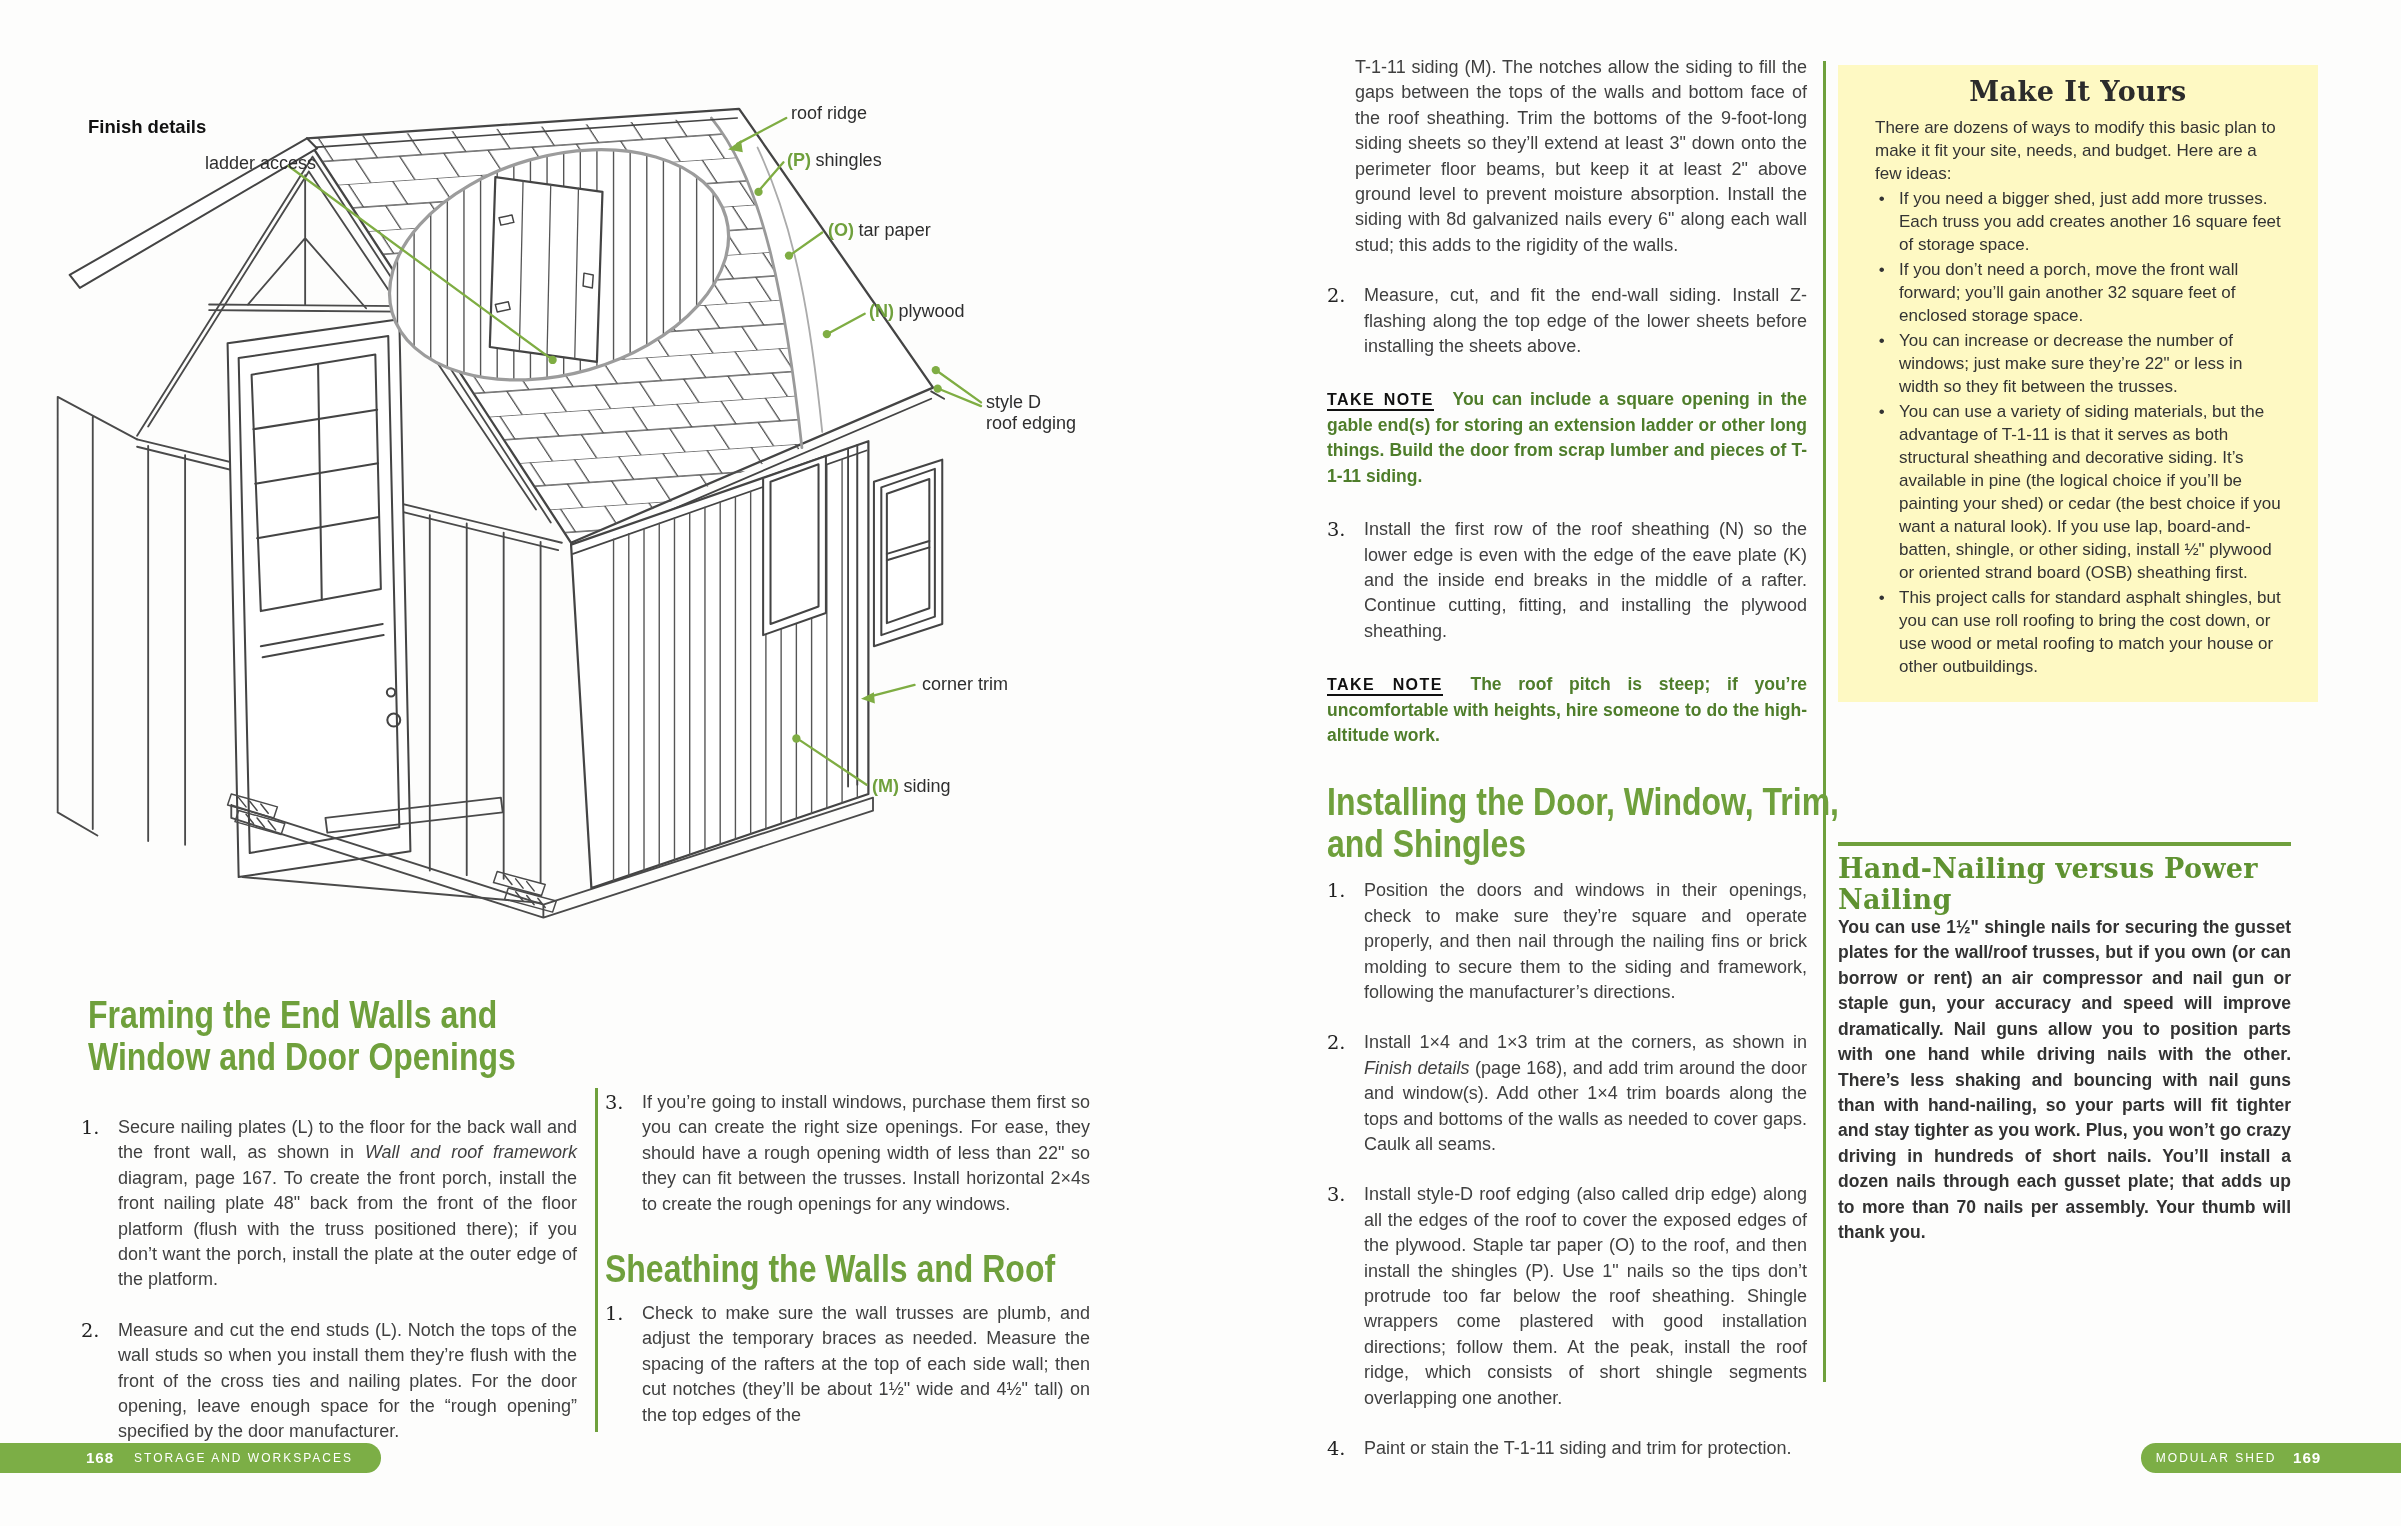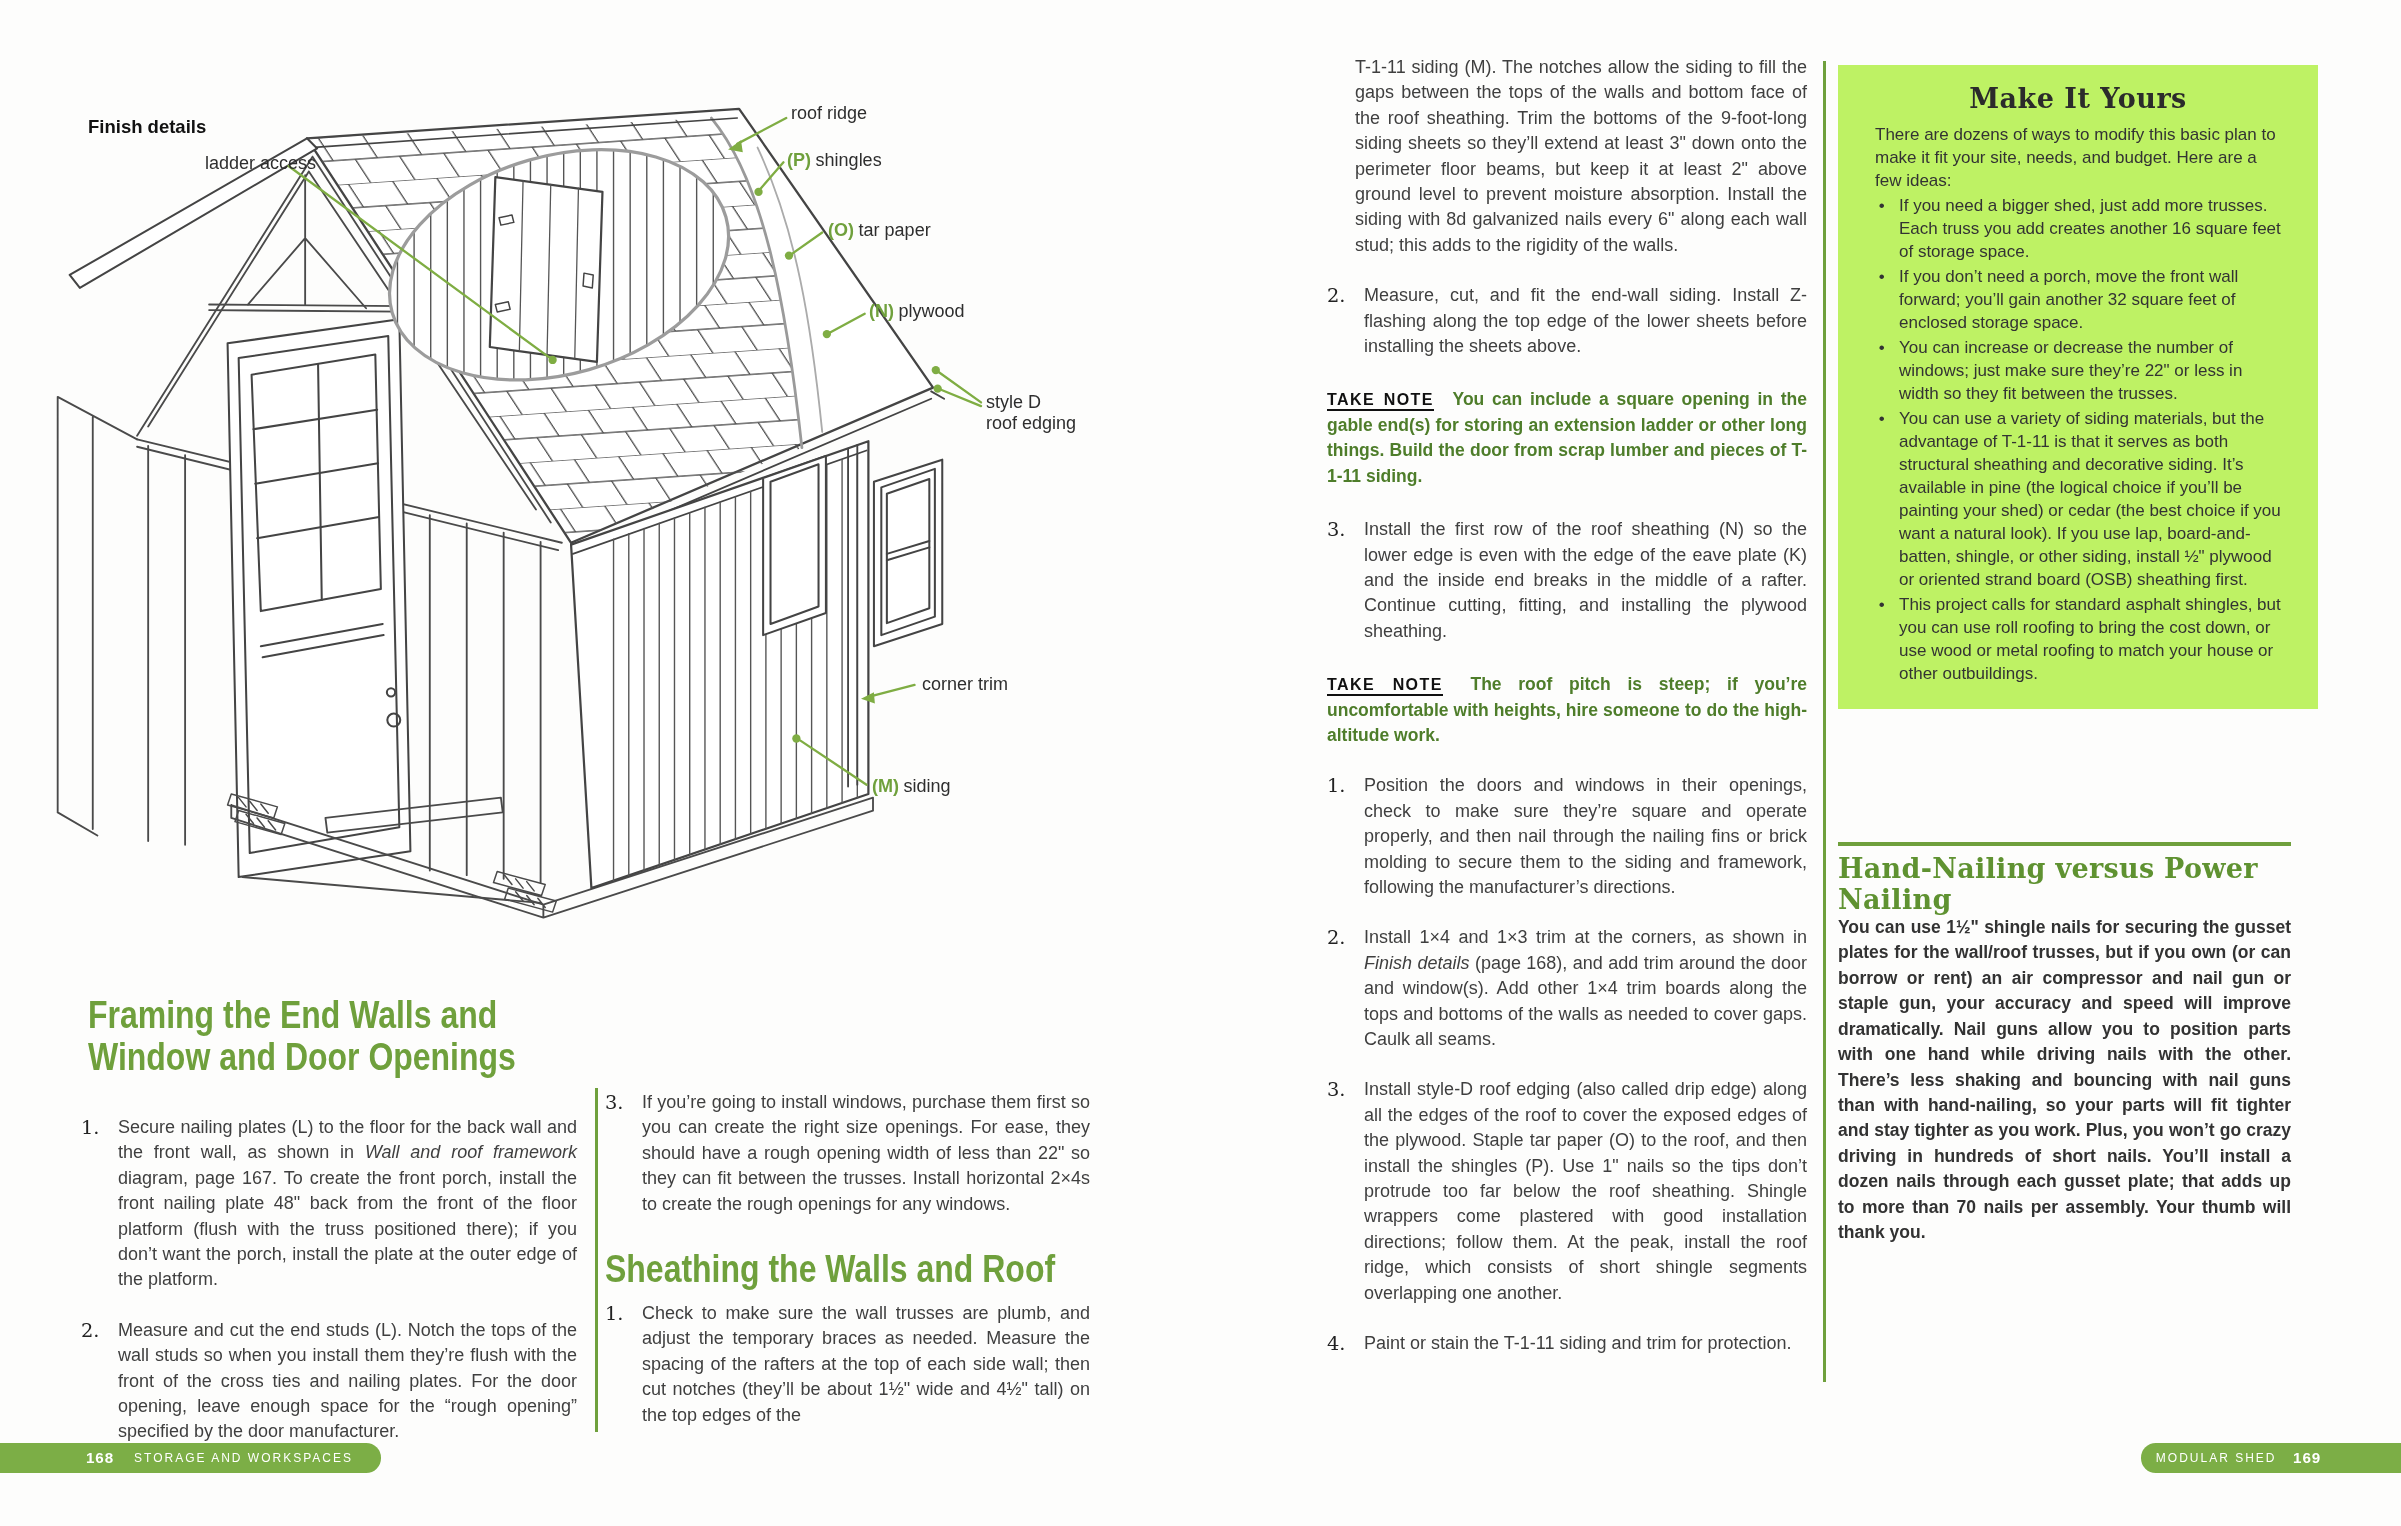--- a/index.html
+++ b/index.html
@@ -40,22 +40,22 @@
   #r-col .cont{padding-left:28px;}
   .tn{margin-top:28px;font-size:17.5px;line-height:25.4px;}
   .tn-label{font-weight:700;color:#101010;font-size:16px;letter-spacing:1.4px;
             border-bottom:2.8px solid #101010;padding-bottom:0.9px;margin-right:11px;white-space:nowrap;}
   .tn-text{font-weight:700;color:#4e7d2a;}
   #r-heading{margin-top:33px;}
   #r-heading + .step{margin-top:13px;}
   .vrule-right{position:absolute;left:1823px;top:61px;width:2.8px;height:1321px;background:#6fa03c;}
 
   
-  .box{position:absolute;left:1838px;top:65px;width:480px;background:#bef264;
-       padding:18px 37px 24px;box-sizing:border-box;}
+  .box{position:absolute;left:1838px;top:65px;width:480px;background:#fef9c3;
+       padding:11px 37px 24px;box-sizing:border-box;}
   .box-title{font-family:"DejaVu Serif",serif;font-size:27px;font-weight:600;color:#2b2b2b;
              text-align:center;letter-spacing:0.5px;margin-bottom:9.2px;}
   .box-text{font-size:17px;line-height:23px;color:#333;}
   .bullet{position:relative;padding-left:24px;margin-top:2px;}
   .bullet::before{content:"\2022";position:absolute;left:3.7px;color:#333;}
 
   .hn{position:absolute;left:1838px;top:842px;width:453px;}
   .hn-rule{height:3.7px;background:#6fa03c;margin-bottom:7.4px;}
   .hn-title{font-family:"DejaVu Serif",serif;font-weight:700;font-size:27px;color:#5f9231;
             letter-spacing:0.3px;}
@@ -283,20 +283,24 @@
     <div class="step" style="margin-top:28px">
       <div class="num">3.</div>
       <div class="txt">Install the first row of the roof sheathing (N) so the lower edge is even with the edge of the eave plate (K) and the inside end breaks in the middle of a rafter. Continue cutting, fitting, and installing the plywood sheathing.</div>
     </div>
 
     <div class="tn">
       <span class="tn-label">TAKE NOTE</span>
       <span class="tn-text">The roof pitch is steep; if you’re uncomfortable with heights, hire someone to do the high-altitude work.</span>
     </div>
 
+    <div id="r-heading">
+      <div class="h-cond">Installing the Door, Window, Trim,</div>
+      <div class="h-cond">and Shingles</div>
+    </div>
 
     <div class="step">
       <div class="num">1.</div>
       <div class="txt">Position the doors and windows in their openings, check to make sure they’re square and operate properly, and then nail through the nailing fins or brick molding to secure them to the siding and framework, following the manufacturer’s directions.</div>
     </div>
     <div class="step">
       <div class="num">2.</div>
       <div class="txt"><span>Install 1×4 and 1×3 trim at the corners, as shown in </span><i>Finish details</i><span> (page 168), and add trim around the door and window(s). Add other 1×4 trim boards along the tops and bottoms of the walls as needed to cover gaps. Caulk all seams.</span></div>
     </div>
     <div class="step">

